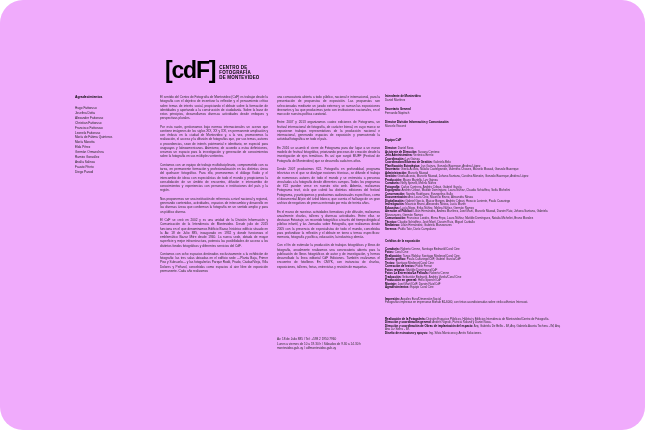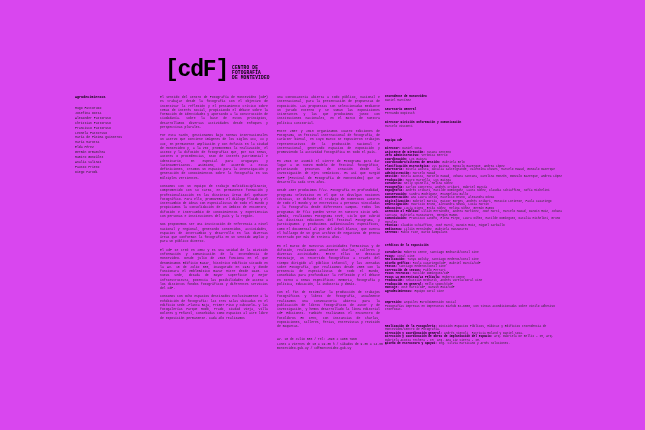--- a/index.html
+++ b/index.html
@@ -1,23 +1,24 @@
 <!DOCTYPE html>
 <html><head>
 <meta charset="utf-8">
 <style>
   html, body { margin: 0; padding: 0; background: #ffffff; }
   .page {
     position: relative;
     width: 645px;
     height: 430px;
-    background: #d946ef;
-    font-family: Liberation Mono, monospace;
+    background: #f0abfc;
+    font-family: Liberation Sans, sans-serif;
     color: #232323;
     overflow: hidden;
+    border-radius: 23px;
   }
   
   #acks { position: absolute; left: 75px; top: 95px; width: 62px; }
   #acks .hd { font-weight: bold; font-size: 3.4px; color: #000; margin-bottom: 7px; }
   #acks ul { list-style: none; margin: 0; padding: 0; }
   #acks li { font-size: 3.15px; line-height: 4.9px; white-space: nowrap; }
 
   
   #logo { position: absolute; left: 165px; top: 59px; display: flex; align-items: flex-start; color: #000; }
   #logo .mark { font-size: 23px; font-weight: bold; letter-spacing: -1.2px; line-height: 1; }

